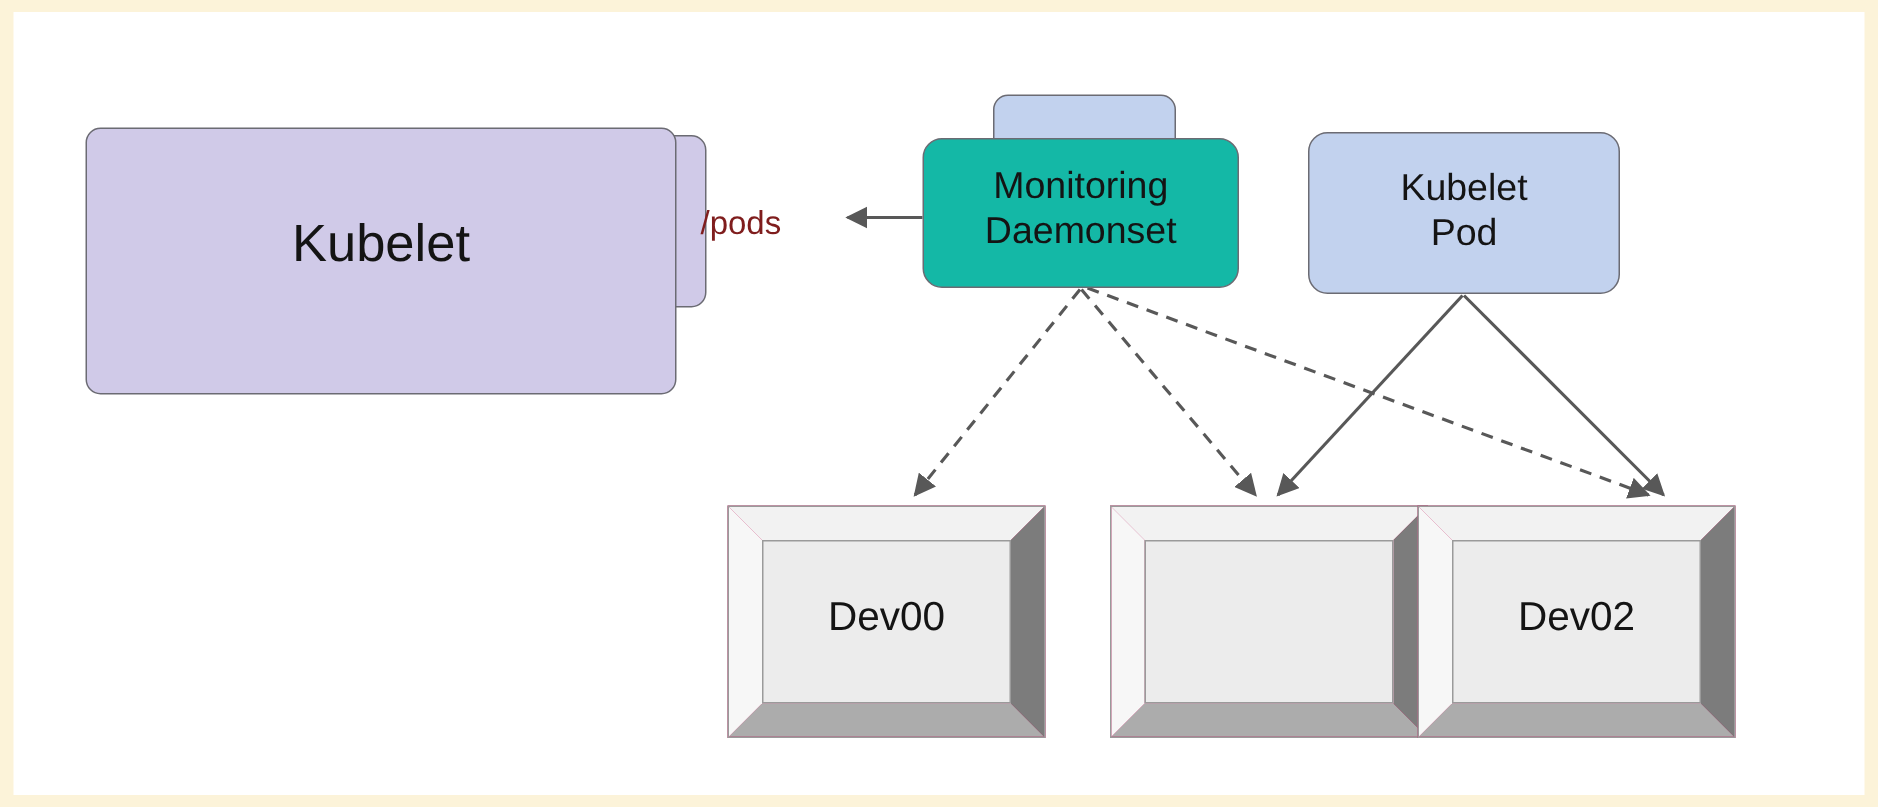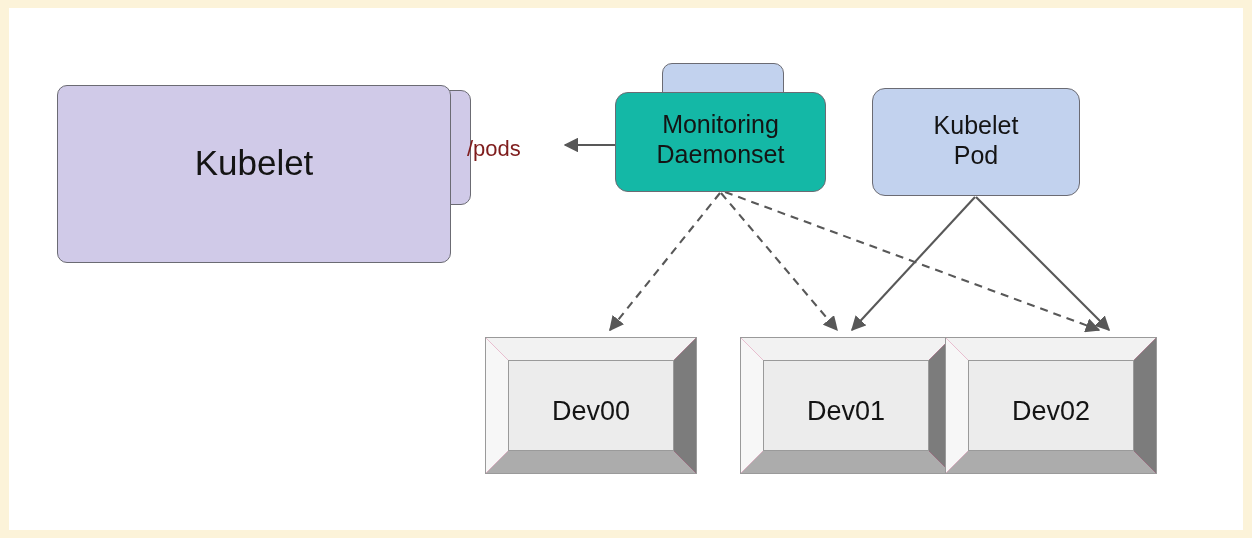--- a/index.html
+++ b/index.html
@@ -132,21 +132,21 @@
   #workload-box .node-label {
     top: 22px;
     font-size: 25px;
   }
 
   
   .device {
     position: absolute;
     top: 329px;
     width: 212px;
-    height: 137px;
+    height: 155px;
     border: 1px solid #9a9a9a;
     box-sizing: border-box;
     background: #be185d;
   }
   .device .bevel-top {
     position: absolute;
     left: 0; top: 0; right: 0;
     height: 0;
     border-top: 22px solid #f2f2f2;
     border-left: 22px solid transparent;
@@ -257,21 +257,20 @@
       <div class="device-face"></div>
       <div class="node-label">Dev00</div>
     </div>
 
     <div class="device" id="device-1">
       <div class="bevel-top"></div>
       <div class="bevel-bottom"></div>
       <div class="bevel-left"></div>
       <div class="bevel-right"></div>
       <div class="device-face"></div>
-      <div class="node-label">Dev01</div>
     </div>
 
     <div class="device" id="device-2">
       <div class="bevel-top"></div>
       <div class="bevel-bottom"></div>
       <div class="bevel-left"></div>
       <div class="bevel-right"></div>
       <div class="device-face"></div>
       <div class="node-label">Dev02</div>
     </div>

